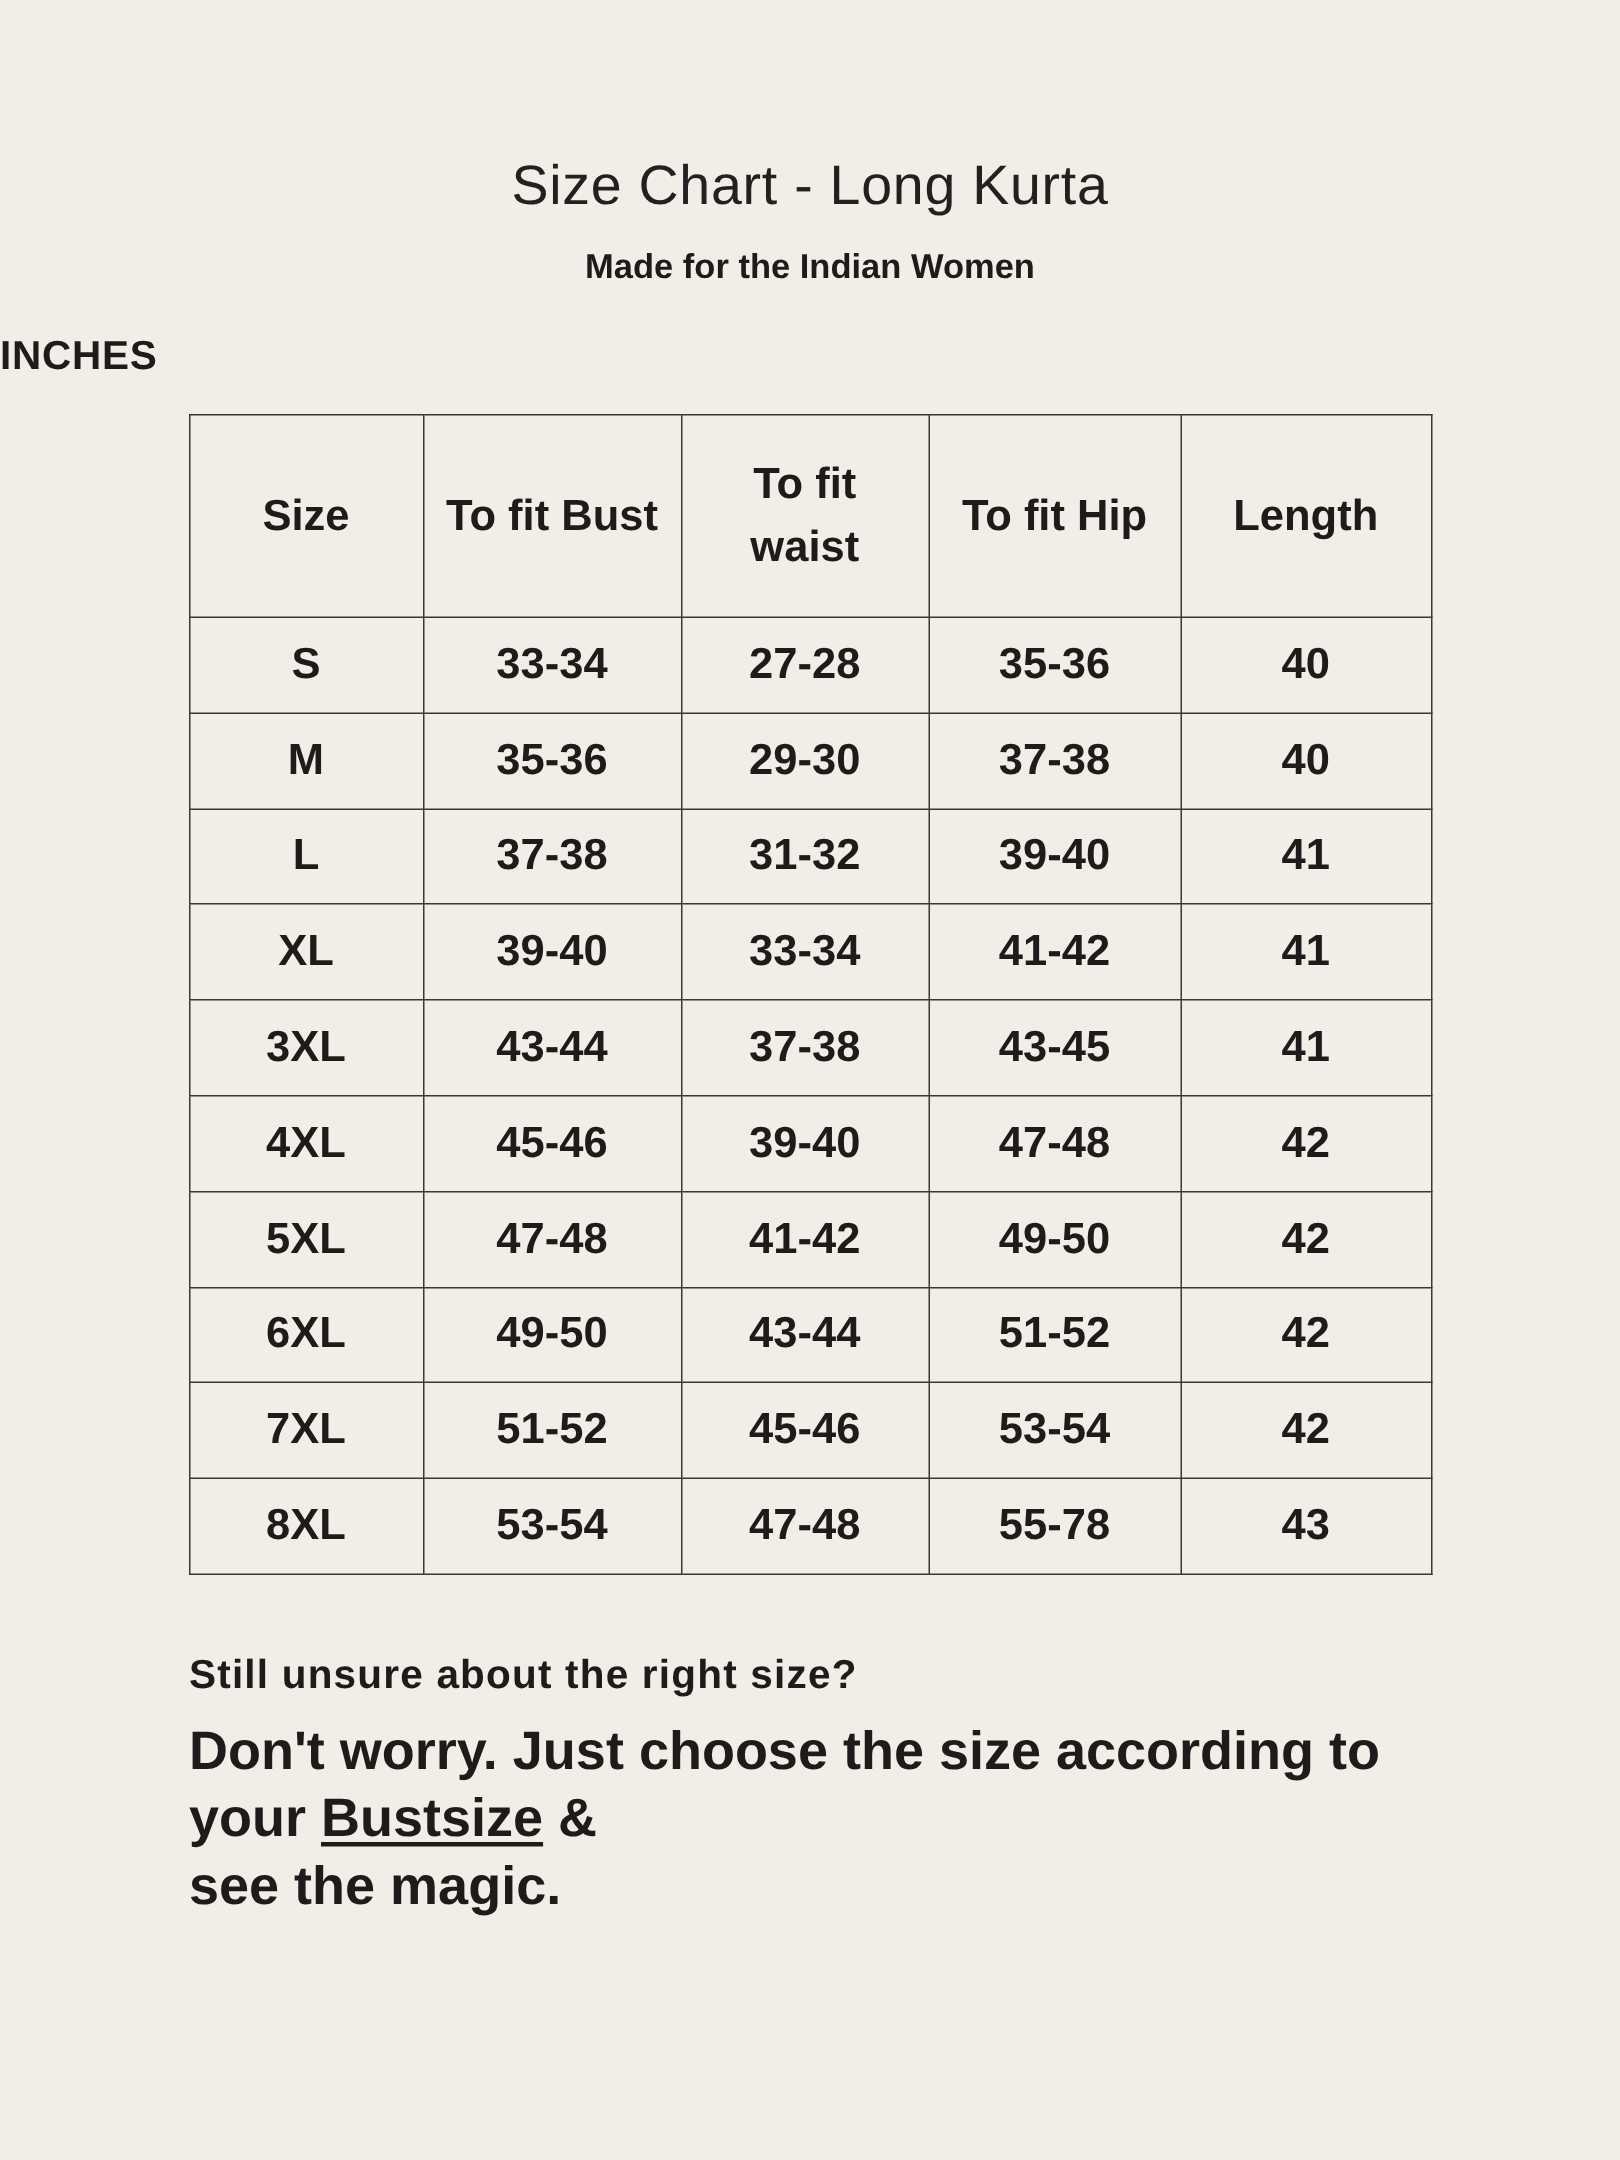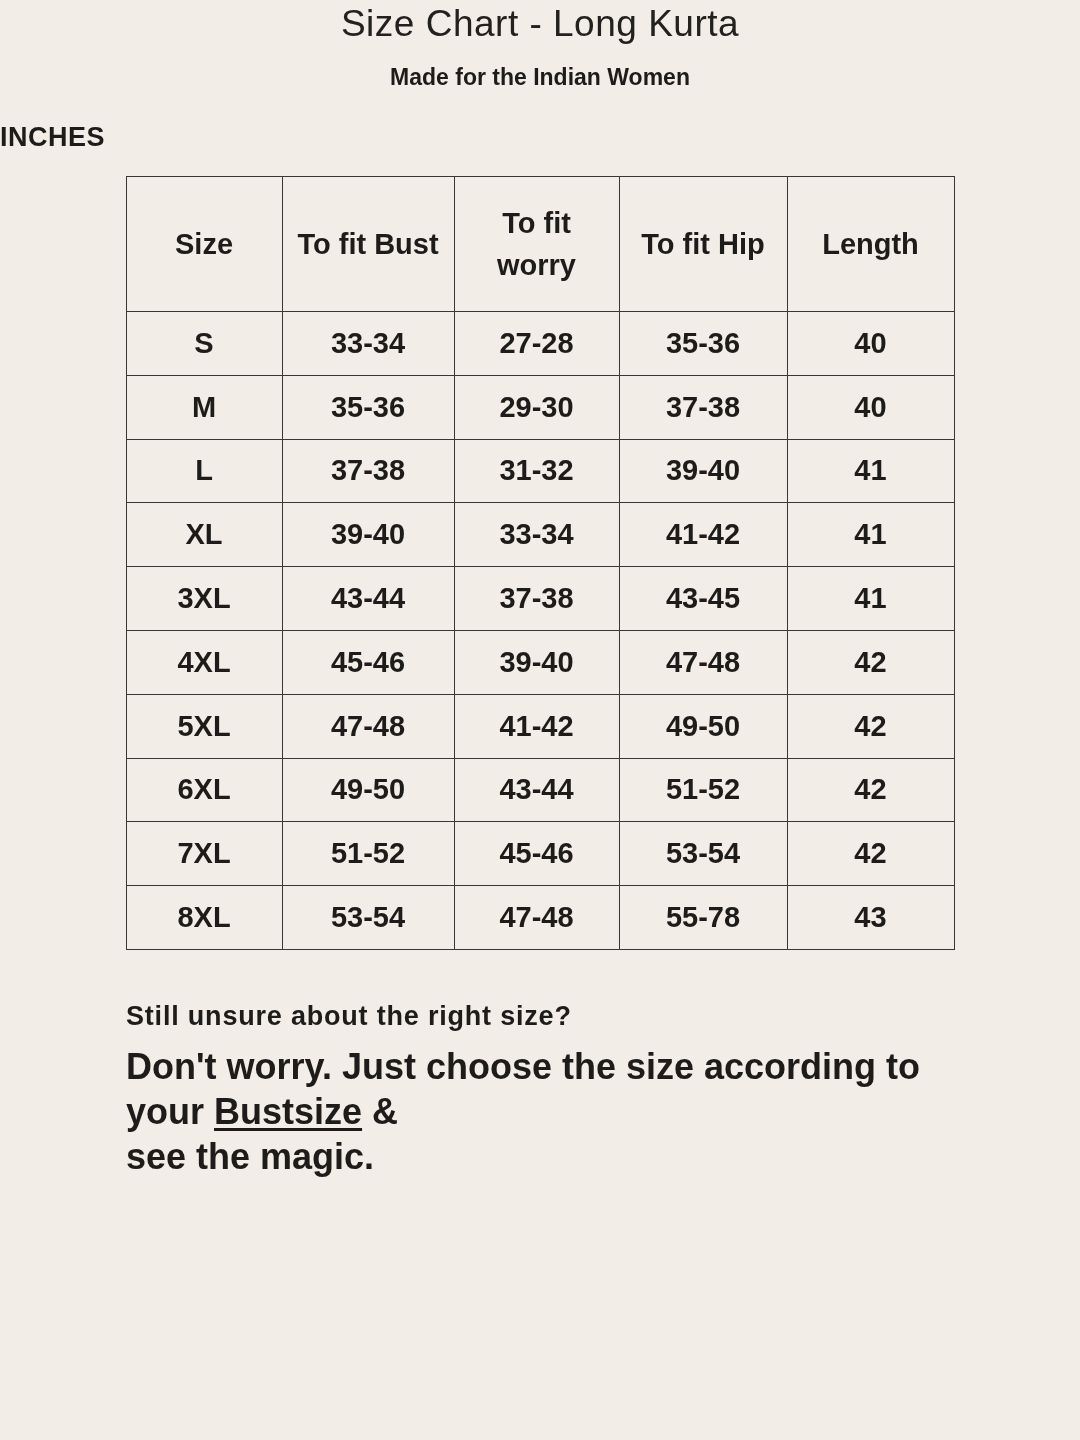--- a/index.html
+++ b/index.html
@@ -11,20 +11,21 @@
     height: 1440px;
     background: #F2EDE6;
     font-family: "Liberation Sans", sans-serif;
     color: #1E1C1A;
     -webkit-font-smoothing: antialiased;
   }
   .page {
     width: 1080px;
     height: 1440px;
     box-sizing: border-box;
+    padding-top: 100px;
     overflow: hidden;
   }
   .title {
     margin: 0;
     font-size: 37px;
     font-weight: 400;
     line-height: 48px;
     text-align: center;
     color: #232120;
     letter-spacing: 0.5px;
@@ -113,21 +114,21 @@
       <col style="width:156px">
       <col style="width:172px">
       <col style="width:165px">
       <col style="width:168px">
       <col style="width:167px">
     </colgroup>
     <thead>
       <tr>
         <th><span class="th-label">Size</span></th>
         <th><span class="th-label">To fit Bust</span></th>
-        <th class="th-waist"><span class="th-label">To fit worry</span></th>
+        <th class="th-waist"><span class="th-label">To fit waist</span></th>
         <th><span class="th-label">To fit Hip</span></th>
         <th><span class="th-label">Length</span></th>
       </tr>
     </thead>
     <tbody>
       <tr>
         <td>S</td>
         <td>33-34</td>
         <td>27-28</td>
         <td>35-36</td>

